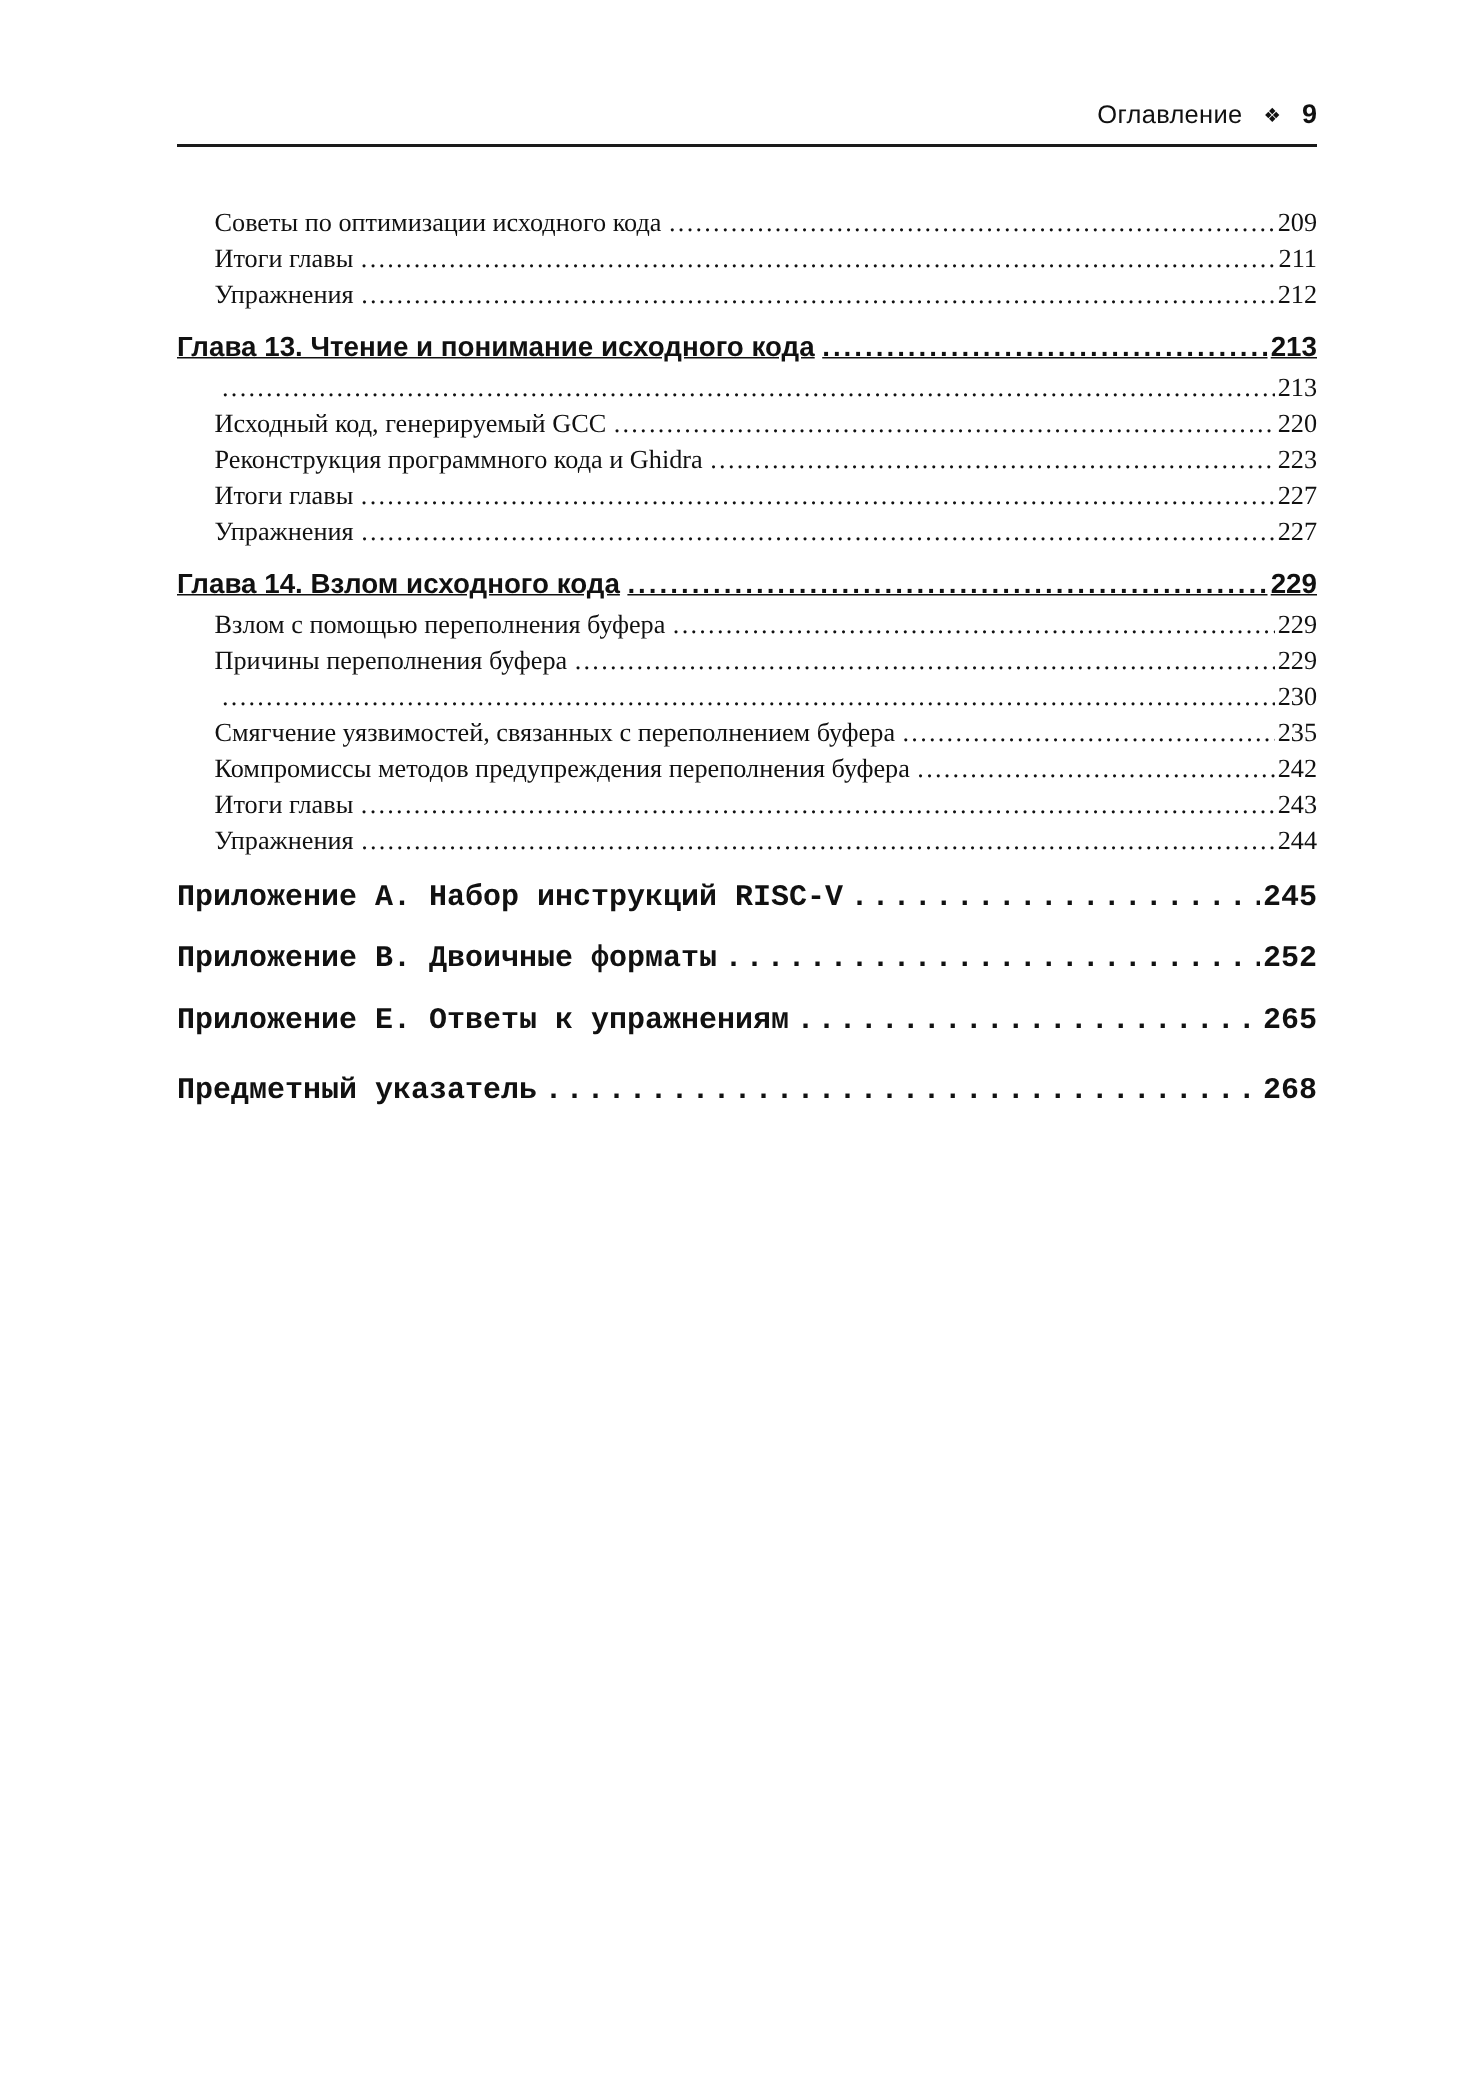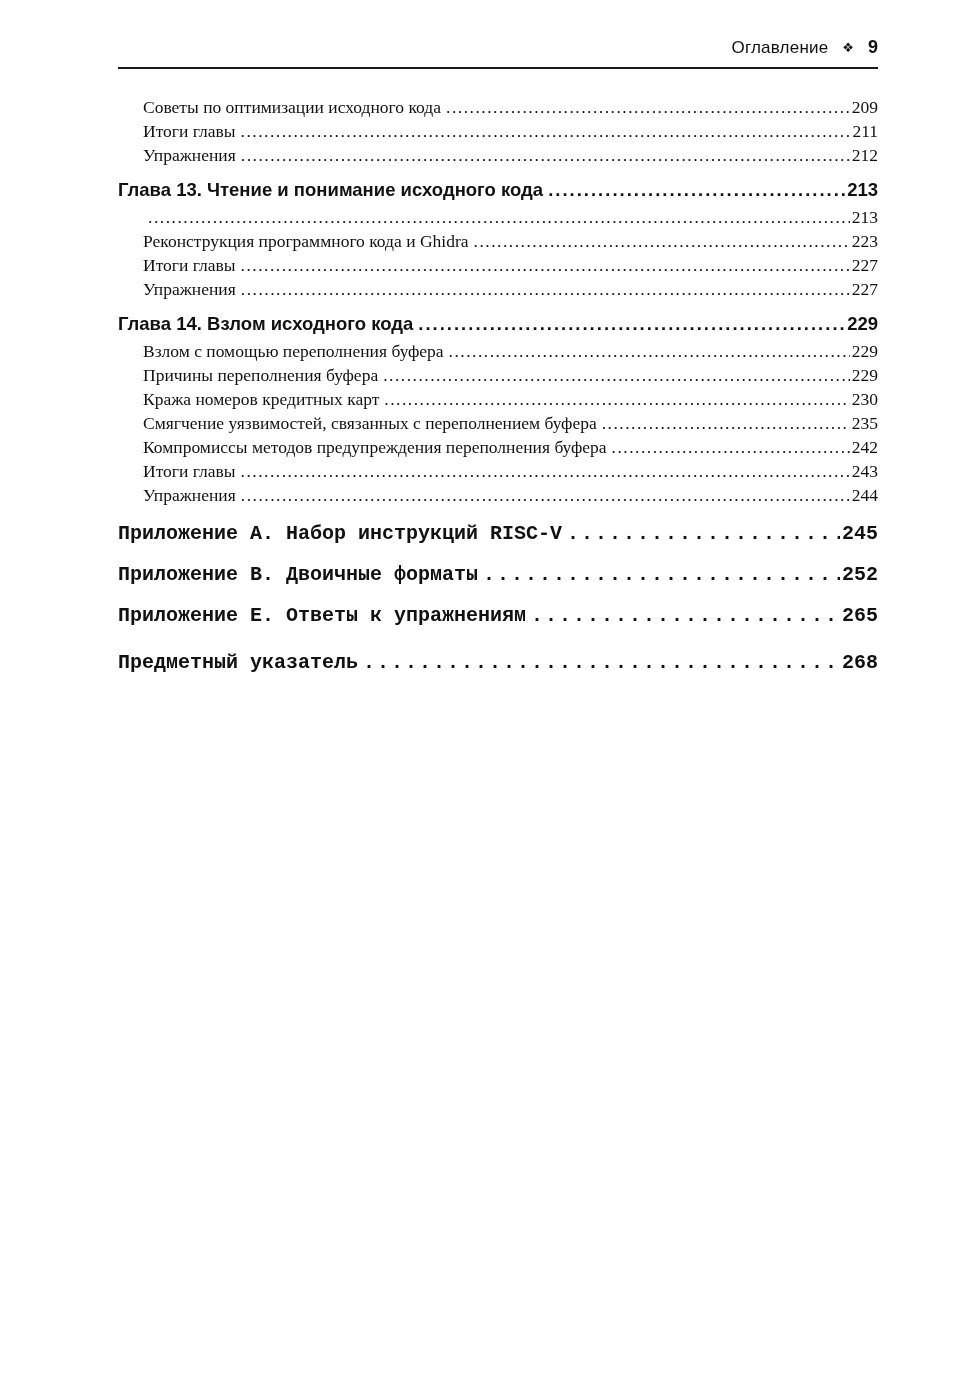--- a/index.html
+++ b/index.html
@@ -6,40 +6,40 @@
   html, body {
     width: 974px;
     background: #ffffff;
     font-family: "Liberation Serif", serif;
     color: #111111;
   }
   .page {
     width: 966px;
     height: 1388px;
     background: #ffffff;
-    padding: 37px 88px 0 118px;
+    padding: 66px 88px 0 118px;
     position: relative;
   }
   
   .running-head {
     display: flex;
     justify-content: flex-end;
     align-items: baseline;
     gap: 14px;
     font-family: "Liberation Sans", sans-serif;
     font-size: 17px;
     padding-bottom: 9px;
     border-bottom: 2.5px solid #1a1a1a;
   }
   .running-head .head-title { font-weight: 500; letter-spacing: 0.2px; }
   .running-head .ornament { font-size: 13px; position: relative; top: -1px; }
   .running-head .head-page { font-weight: 700; font-size: 18px; }
 
   
-  .toc { margin-top: 26px; }
+  .toc { margin-top: 38px; }
   .row {
     display: flex;
     align-items: baseline;
     line-height: 24px;
   }
   .row .t { white-space: nowrap; }
   .row .leader {
     flex: 1;
     overflow: hidden;
     white-space: nowrap;
@@ -58,20 +58,21 @@
     padding-left: 25px;
   }
 
   
   .row.chapter {
     font-family: "Liberation Sans", sans-serif;
     font-weight: 700;
     font-size: 18.5px;
     margin-top: 11px;
     margin-bottom: 3px;
+    text-decoration: underline;
   }
   .row.chapter .leader::after { letter-spacing: 2px; }
 
   
   .row.appendix {
     font-family: Liberation Mono, monospace;
     font-weight: 700;
     font-size: 20px;
     margin-top: 13px;
     line-height: 28px;
@@ -112,20 +113,25 @@
     <div class="row chapter">
       <span class="t">Глава 13. Чтение и понимание исходного кода</span>
         <span class="leader"></span>
         <span class="p">213</span>
     </div>
     <div class="row sub">
         <span class="leader"></span>
         <span class="p">213</span>
     </div>
     <div class="row sub">
+      <span class="t">Исходный код, генерируемый GCC</span>
+        <span class="leader"></span>
+        <span class="p">220</span>
+    </div>
+    <div class="row sub">
       <span class="t">Реконструкция программного кода и Ghidra</span>
         <span class="leader"></span>
         <span class="p">223</span>
     </div>
     <div class="row sub">
       <span class="t">Итоги главы</span>
         <span class="leader"></span>
         <span class="p">227</span>
     </div>
     <div class="row sub">
@@ -143,21 +149,20 @@
       <span class="t">Взлом с помощью переполнения буфера</span>
         <span class="leader"></span>
         <span class="p">229</span>
     </div>
     <div class="row sub">
       <span class="t">Причины переполнения буфера</span>
         <span class="leader"></span>
         <span class="p">229</span>
     </div>
     <div class="row sub">
-      <span class="t">Кража номеров кредитных карт</span>
         <span class="leader"></span>
         <span class="p">230</span>
     </div>
     <div class="row sub">
       <span class="t">Смягчение уязвимостей, связанных с переполнением буфера</span>
         <span class="leader"></span>
         <span class="p">235</span>
     </div>
     <div class="row sub">
       <span class="t">Компромиссы методов предупреждения переполнения буфера</span>

